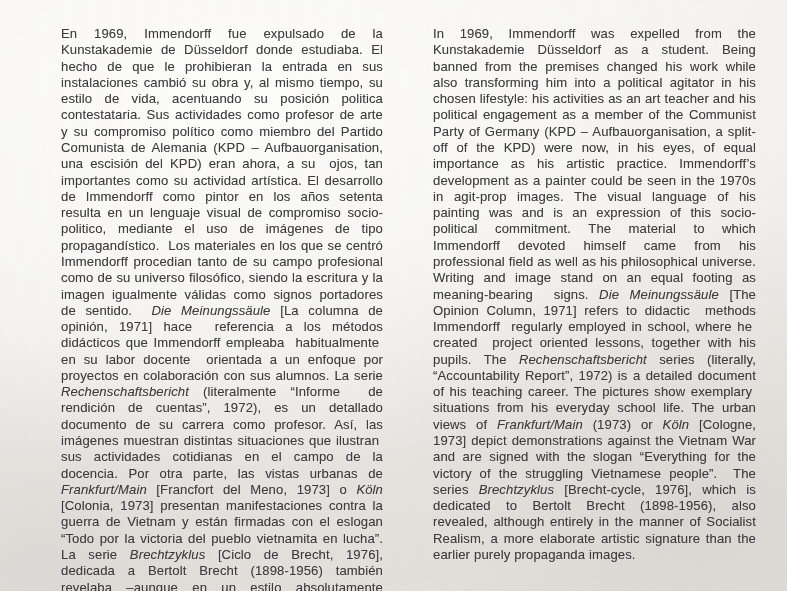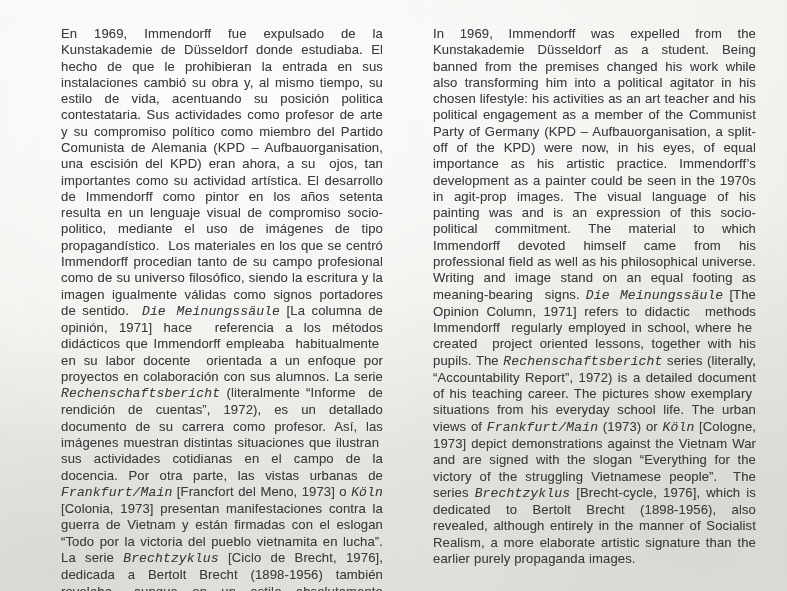--- a/index.html
+++ b/index.html
@@ -67,21 +67,20 @@
     width: 323px;
   }
 
   .column p {
     margin: 0;
     text-align: justify;
   }
 
   .column i, .column em {
     font-style: italic;
-    font-family: Liberation Mono, monospace;
   }
 
   
   .column {
     text-shadow: 0 0 0.35px rgba(60,60,62,0.30);
   }
 </style>
 </head>
 <body>
 

